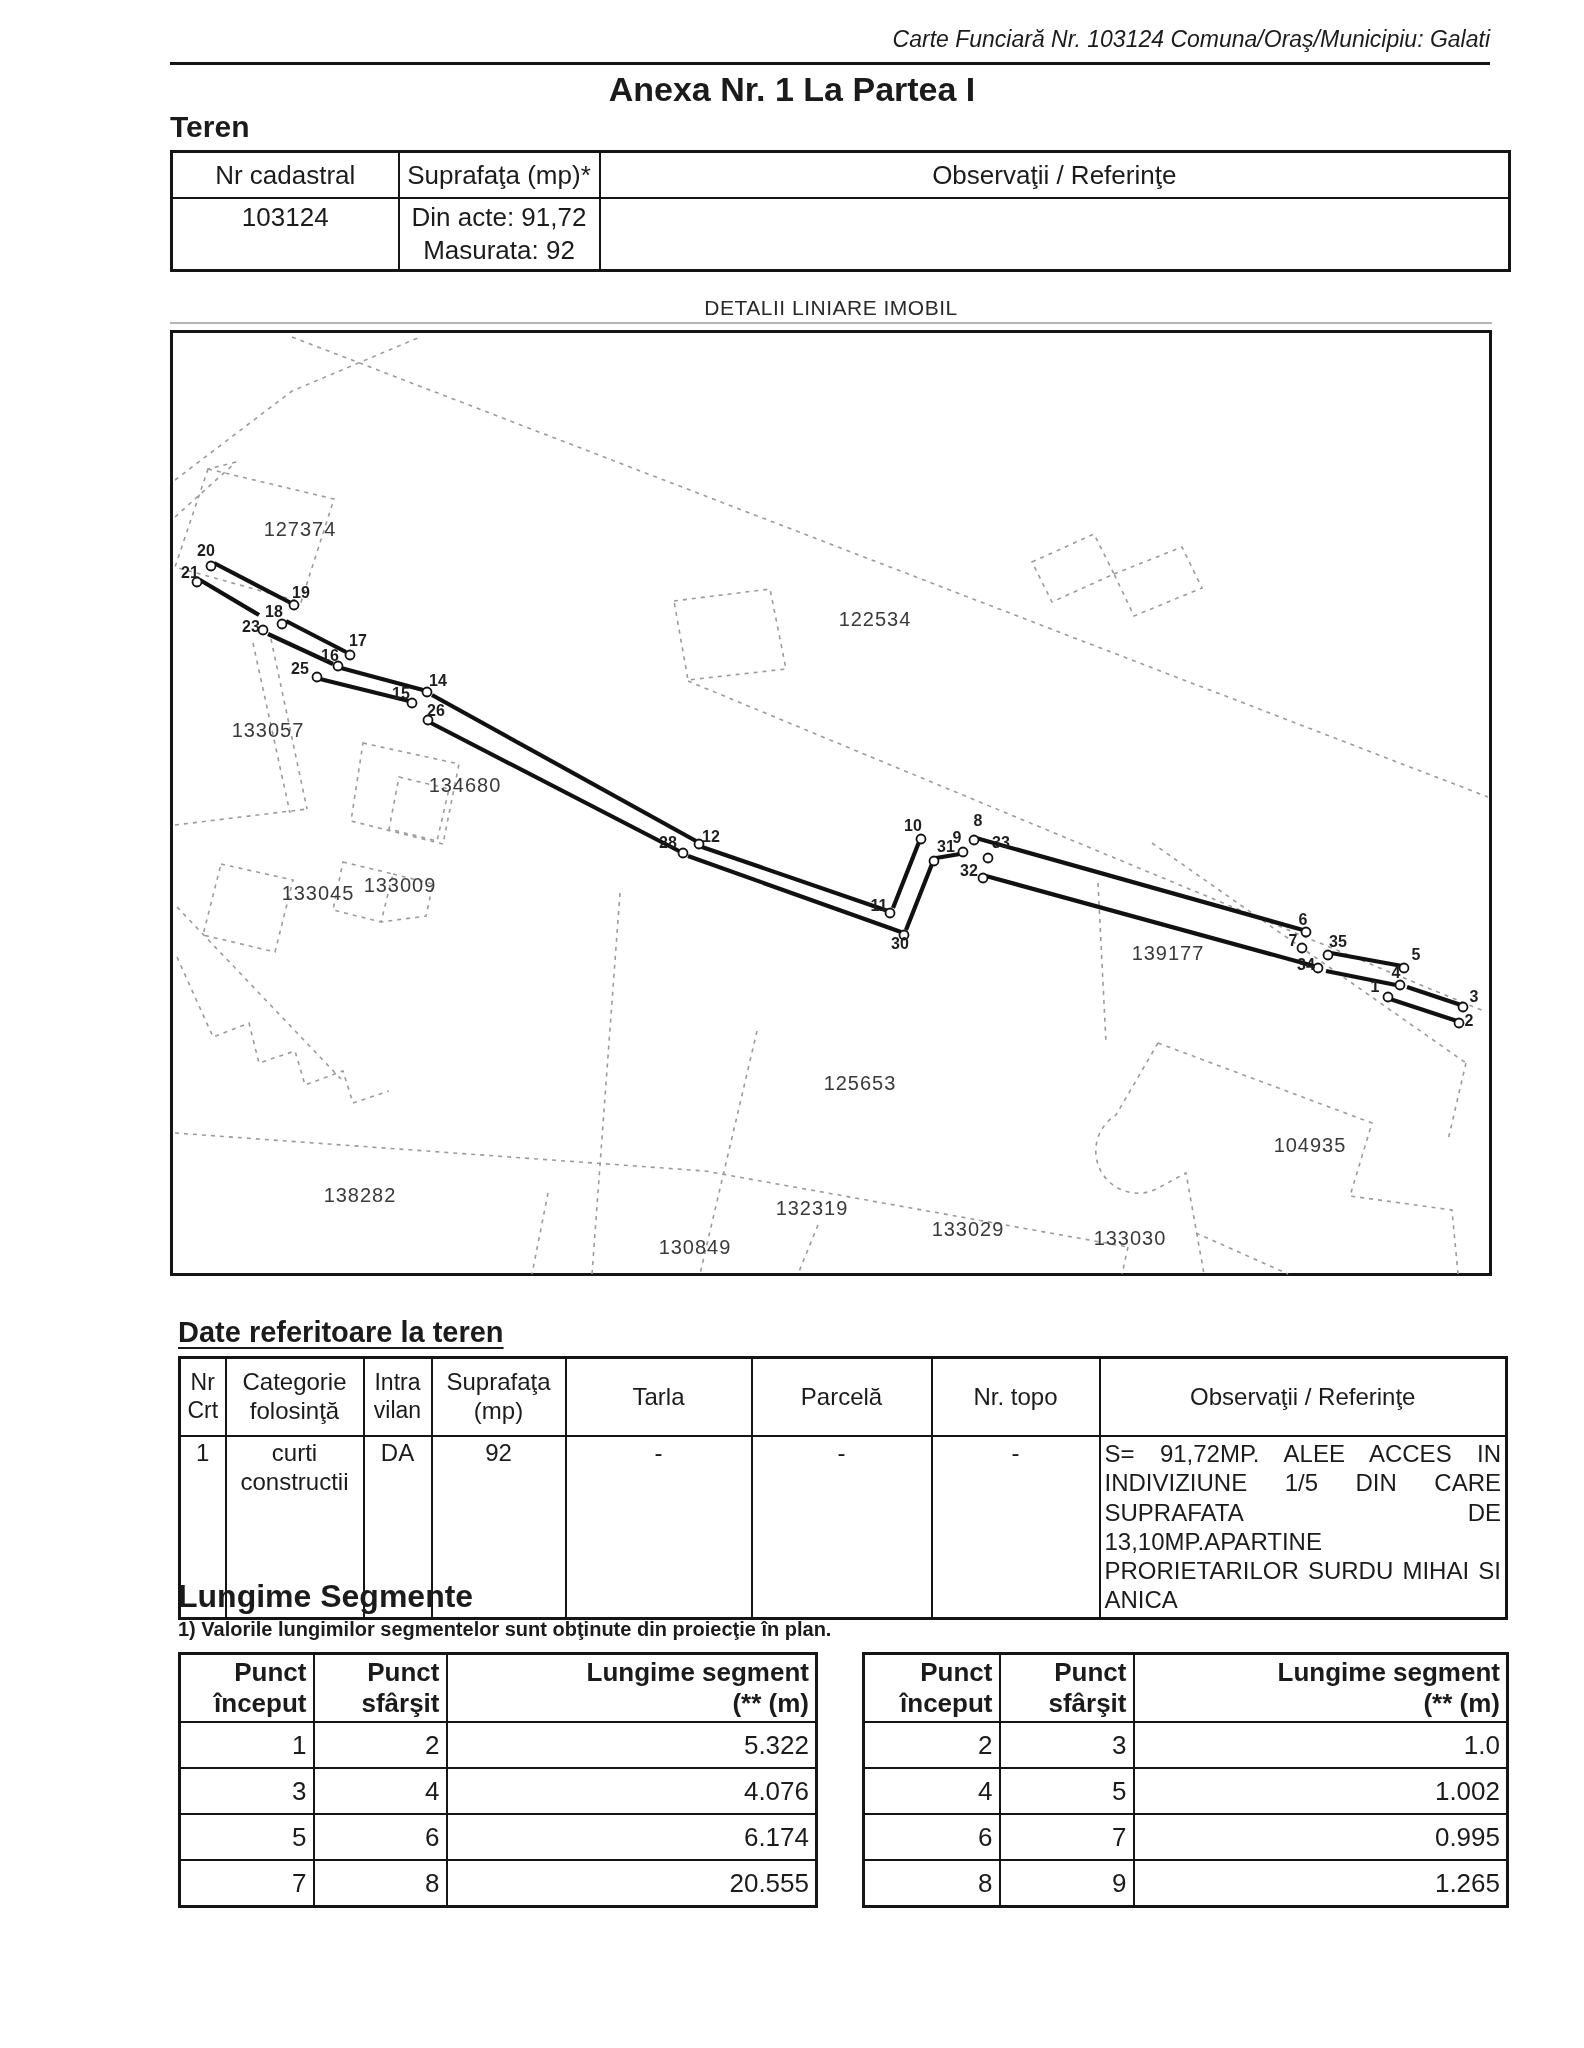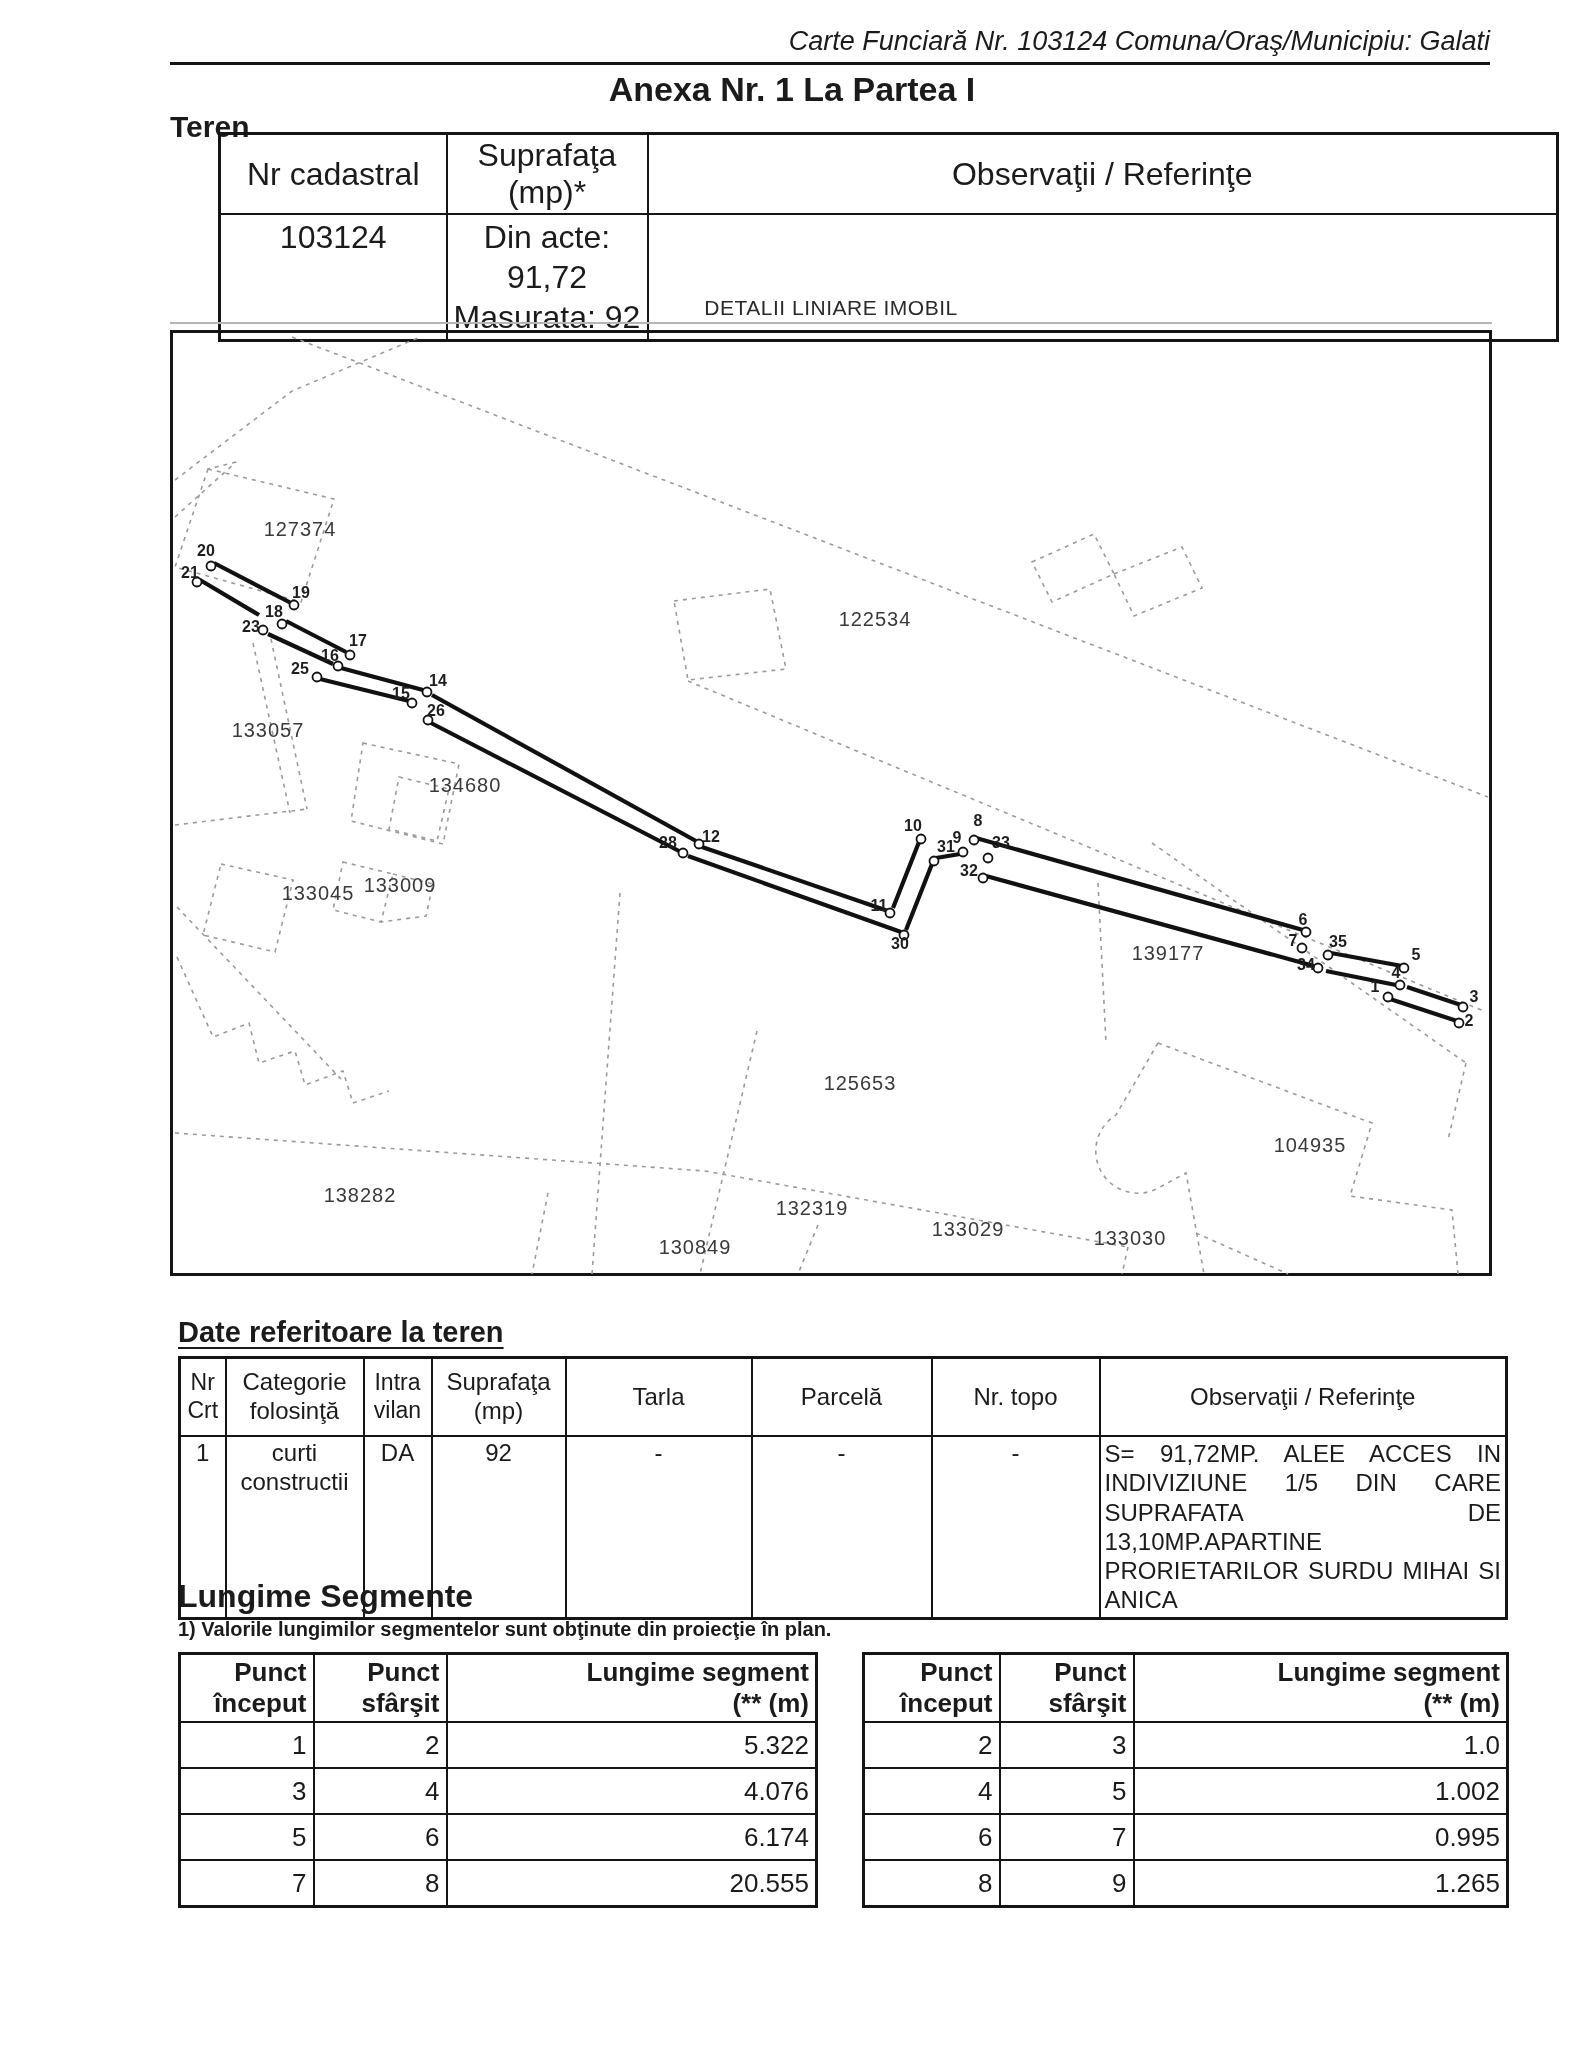--- a/index.html
+++ b/index.html
@@ -2,32 +2,32 @@
 <html><head>
 <meta charset="utf-8">
 <style>
   html,body{margin:0;padding:0;background:#e8e8e8;}
   .page{
     position:relative;width:1584px;height:2048px;background:#ffffff;
     font-family:"Liberation Sans", sans-serif;color:#1b1b1b;overflow:hidden;
     margin:0 auto;
   }
   
-  .cf-header{position:absolute;top:26px;right:94px;font-style:italic;font-size:27px;}
+  .cf-header{position:absolute;top:26px;right:94px;font-style:italic;font-size:23px;}
   .header-rule{position:absolute;top:62px;left:170px;right:94px;height:3px;background:#151515;}
   .page-title{position:absolute;top:70px;left:0;width:100%;text-align:center;font-size:34px;font-weight:bold;}
   .teren-heading{position:absolute;top:110px;left:170px;font-size:30px;font-weight:bold;}
 
   
   table{border-collapse:collapse;table-layout:fixed;}
   th,td{border:2px solid #151515;padding:2px 6px;overflow:hidden;}
   table.outer{border:3px solid #151515;}
 
   
-  .table1{position:absolute;top:132px;left:170px;width:1338px;font-size:32px;margin-left:48px;}
+  .table1{position:absolute;top:150px;left:170px;width:1338px;font-size:26px;}
   .table1 th{height:40px;font-weight:normal;text-align:center;}
   .table1 td{height:66px;vertical-align:top;text-align:center;line-height:1.25;}
 
   .footnote{position:absolute;top:260px;left:178px;font-size:26px;}
 
   
   .map-title-row{position:absolute;top:296px;left:170px;width:1322px;text-align:center;border-bottom:2px solid #b5b5b5;padding-bottom:2px;font-size:21px;color:#2a2a2a;letter-spacing:0.5px;}
   .map-box{position:absolute;top:330px;left:170px;width:1322px;height:946px;}
   .map-box svg{display:block;width:100%;height:100%;}
   .parcel-label{font-size:20px;fill:#3a3a3a;letter-spacing:1px;}

